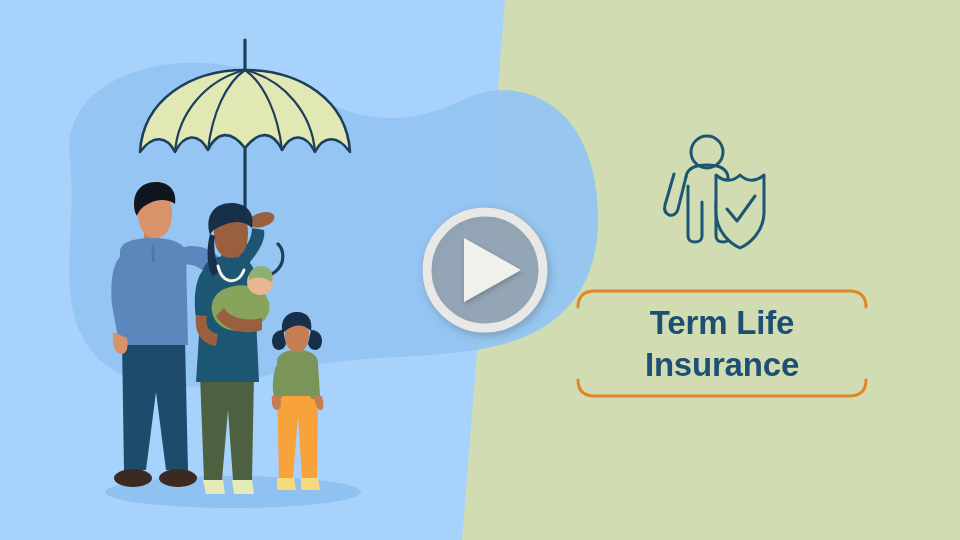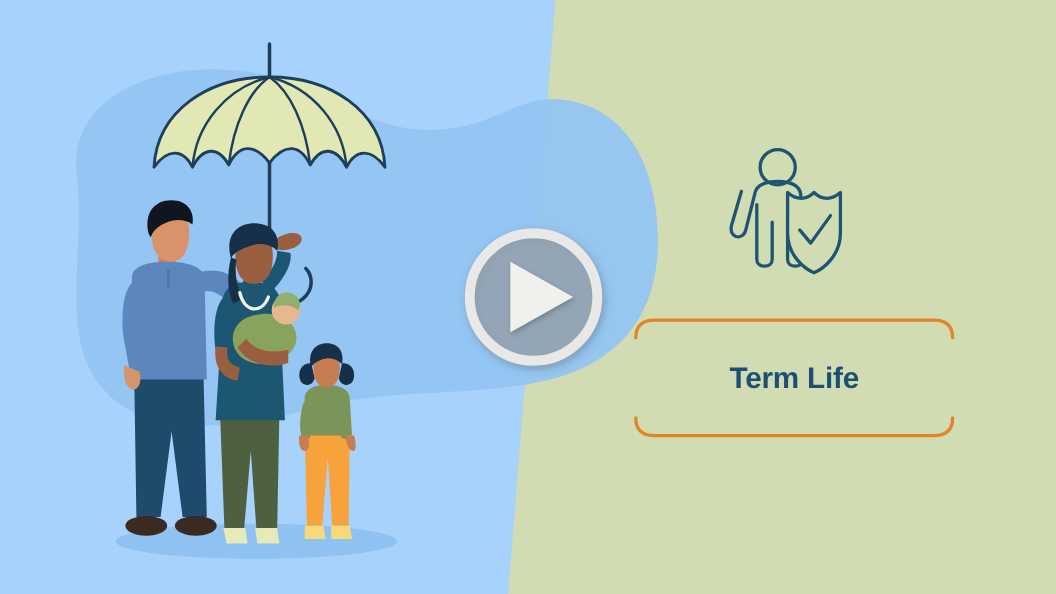--- a/index.html
+++ b/index.html
@@ -33,21 +33,21 @@
     height: 106px;
     display: flex;
     align-items: center;
     justify-content: center;
     flex-direction: column;
   }
   .title-line {
     color: #1d4e73;
     font-family: "Liberation Sans", sans-serif;
     font-weight: bold;
-    font-size: 27px;
+    font-size: 33px;
     line-height: 42px;
     letter-spacing: -0.2px;
     text-align: center;
     white-space: nowrap;
   }
   #play-hit {
     position: absolute;
     left: 421px;
     top: 206px;
     width: 128px;
@@ -217,20 +217,21 @@
     </g>
 
     <g fill="none" stroke="#e08629" stroke-width="3" stroke-linecap="round">
       <path d="M 578 307 C 578 296, 584 291, 595 291 L 849 291 C 860 291, 866 296, 866 307"></path>
       <path d="M 578 380 C 578 391, 584 396, 595 396 L 849 396 C 860 396, 866 391, 866 380"></path>
     </g>
   </svg>
 
   <div id="title-block">
     <div class="title-line">Term Life</div>
+    <div class="title-line">Insurance</div>
   </div>
 
   <svg id="play-svg" viewBox="0 0 960 540">
     <defs>
       <filter id="pb-shadow" x="-30%" y="-30%" width="160%" height="160%">
         <feDropShadow dx="2" dy="3" stdDeviation="4" flood-color="#3a4a55" flood-opacity="0.35"></feDropShadow>
       </filter>
       <filter id="tri-shadow" x="-30%" y="-30%" width="160%" height="160%">
         <feDropShadow dx="1" dy="2" stdDeviation="2" flood-color="#46525c" flood-opacity="0.4"></feDropShadow>
       </filter>

